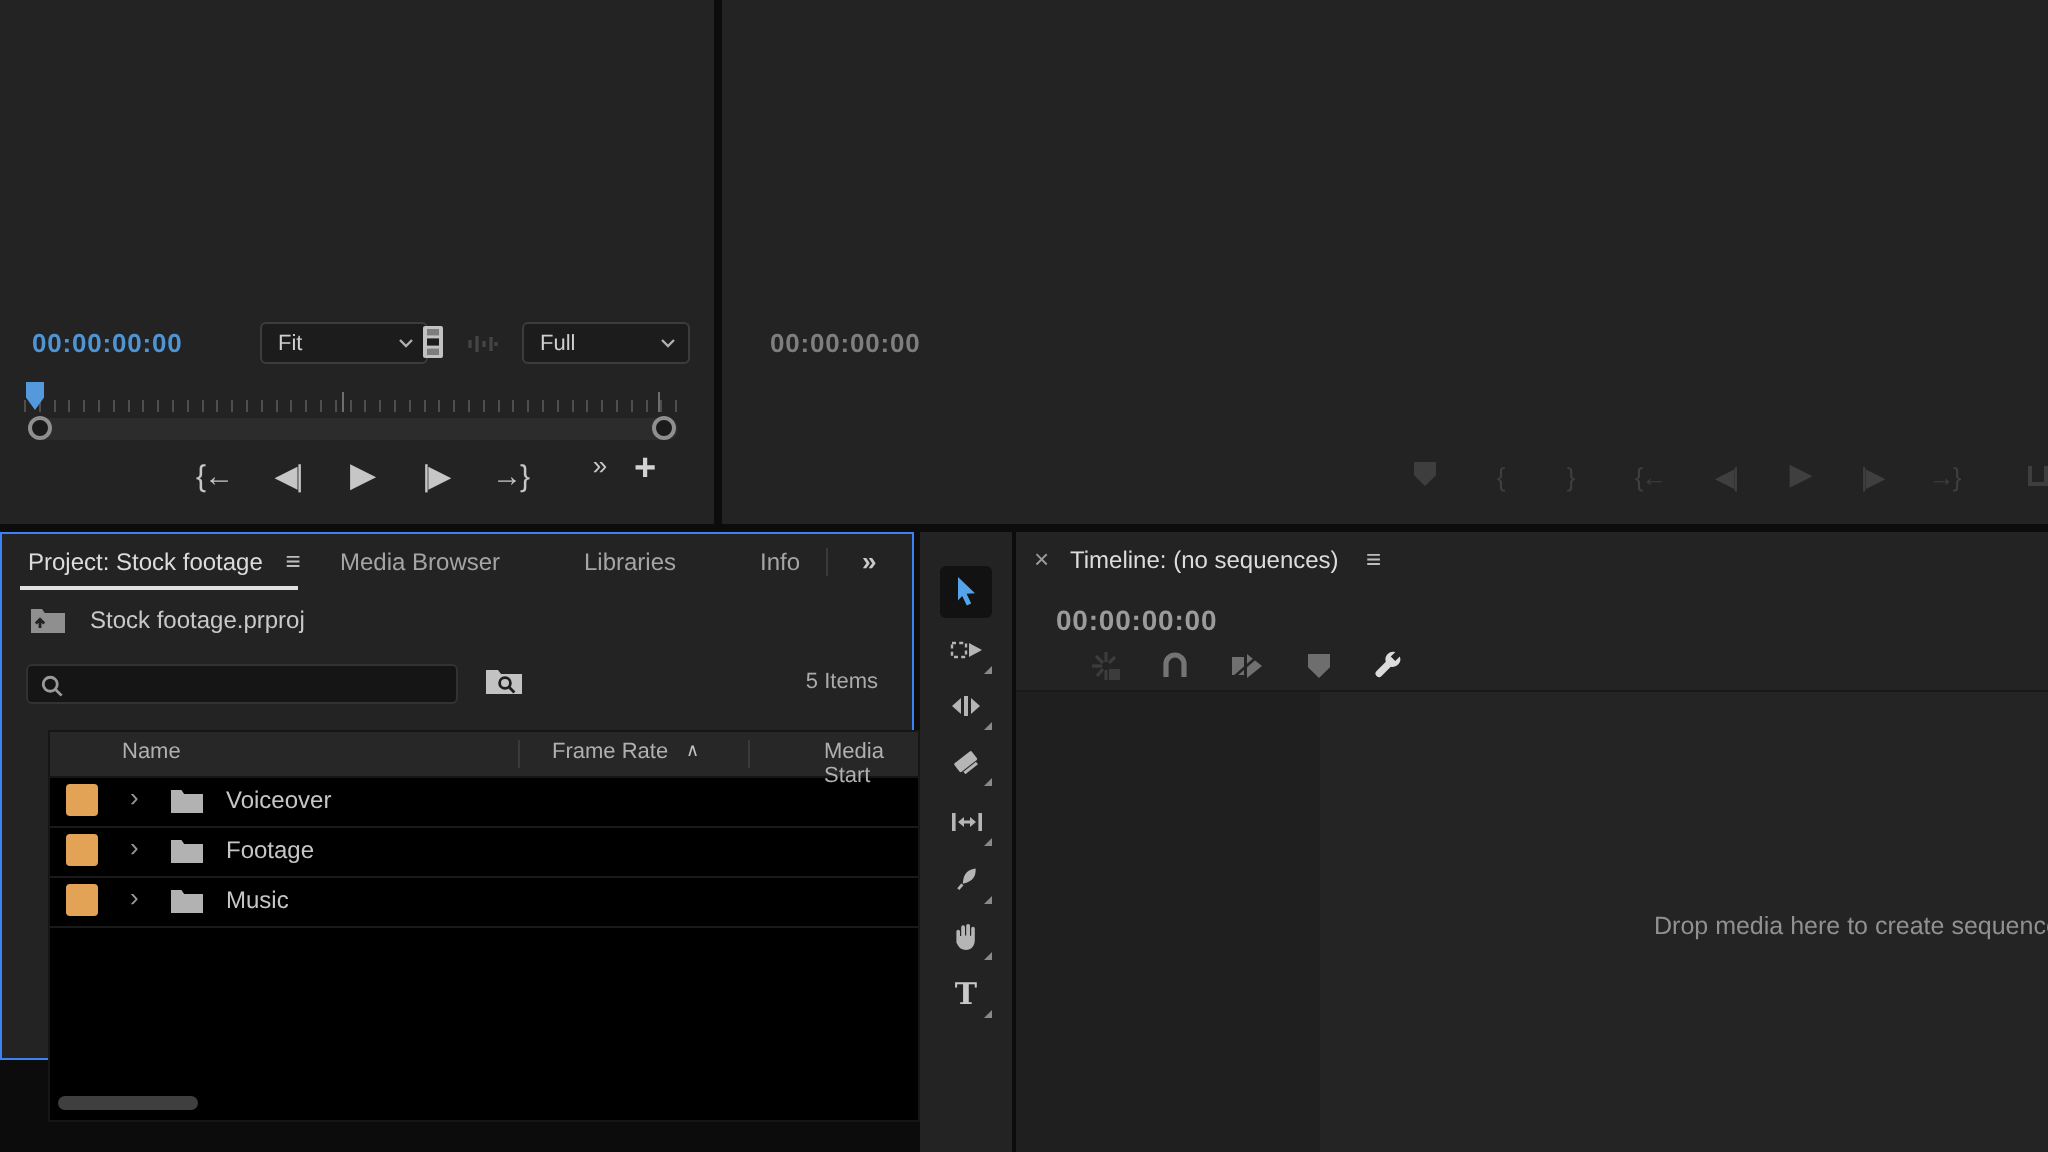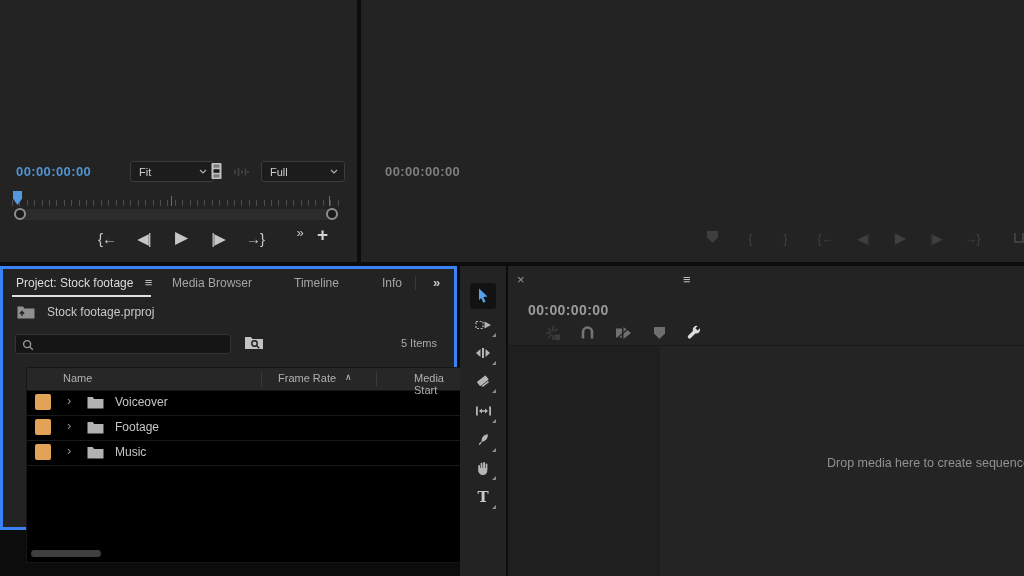--- a/index.html
+++ b/index.html
@@ -101,29 +101,29 @@
     <span class="tbtn prog-btn" style="left:377px;top:230px;">{</span>
     <span class="tbtn prog-btn" style="left:412px;top:230px;">}</span>
     <span class="tbtn prog-btn" style="left:452px;top:230px;">{←</span>
     <span class="tbtn prog-btn" style="left:490px;top:230px;">◀|</span>
     <span class="tbtn prog-btn" style="left:527px;top:229px;font-size:15px;">▶</span>
     <span class="tbtn prog-btn" style="left:563px;top:230px;">|▶</span>
     <span class="tbtn prog-btn" style="left:599px;top:230px;">→}</span>
     <div class="abs" style="left:653px;top:233px;width:10px;height:10px;box-sizing:border-box;border:2px solid #3e3e3e;border-top:none;"></div>
   </section>
 
-  <section class="panel" style="left:0;top:266px;width:457px;height:264px;border:3px solid #3b82f6;box-sizing:border-box;">
+  <section class="panel" style="left:0;top:266px;width:457px;height:264px;border:1px solid #3b82f6;box-sizing:border-box;">
 
     <div class="tab active" style="left:13px;">
       <span>Project: Stock footage</span>
       <span class="hmenu" style="margin-left:8px;">≡</span>
     </div>
     <div class="abs" style="left:9px;top:26px;width:139px;height:2px;background:#e0e0e0;"></div>
     <div class="tab" style="left:169px;">Media Browser</div>
-    <div class="tab" style="left:291px;">Timeline</div>
+    <div class="tab" style="left:291px;">Libraries</div>
     <div class="tab" style="left:379px;">Info</div>
     <div class="vsep" style="left:412px;top:7px;height:14px;"></div>
     <div class="tab" style="left:430px;color:#c9c9c9;font-weight:bold;font-size:13px;">»</div>
 
     <div class="abs" style="left:14px;top:36px;">
       <svg width="18" height="14" viewBox="0 0 18 14">
           <path d="M0.5 1.5 h5.5 l1.4 2 h10.1 v10 h-17 z" fill="#8f8f8f"></path>
           <path d="M5 11 V6.8 M2.9 8.7 L5 6.6 L7.1 8.7" stroke="#222" stroke-width="1.4" fill="none"></path>
         </svg>
     </div>
@@ -246,20 +246,21 @@
       <div class="sub"></div>
     </div>
     <div class="tool" style="top:223px;text-align:center;font-family:'DejaVu Serif',serif;font-size:15px;font-weight:bold;color:#c9c9c9;line-height:16px;">
       <span>T</span>
       <div class="sub"></div>
     </div>
   </section>
 
   <section class="panel" style="left:508px;top:266px;width:516px;height:310px;overflow:hidden;">
     <div class="tab" style="left:9px;color:#9a9a9a;font-size:13px;">×</div>
+    <div class="tab active" style="left:27px;">Timeline: (no sequences)</div>
     <div class="tab hmenu" style="left:175px;">≡</div>
 
     <div class="abs" style="left:20px;top:36px;font-size:14px;font-weight:bold;letter-spacing:.4px;color:#9b9b9b;">00:00:00:00</div>
 
     <div class="abs" style="left:37px;top:59px;">
       <svg width="16" height="16" viewBox="0 0 16 16">
           <g stroke="#3c3c3c" stroke-width="1.6">
             <line x1="8" y1="1" x2="8" y2="6"></line>
             <line x1="8" y1="10" x2="8" y2="15"></line>
             <line x1="1" y1="8" x2="6" y2="8"></line>

